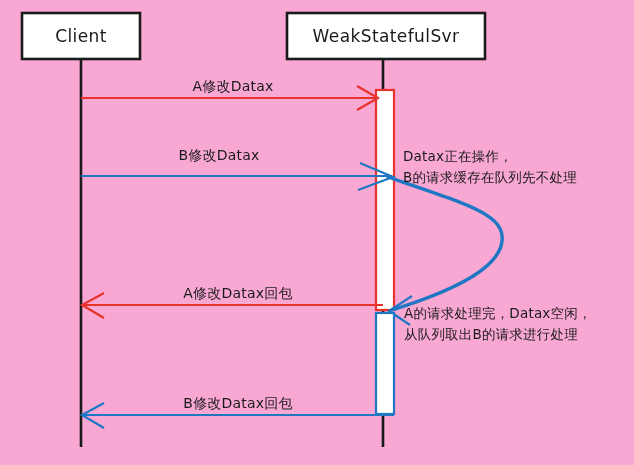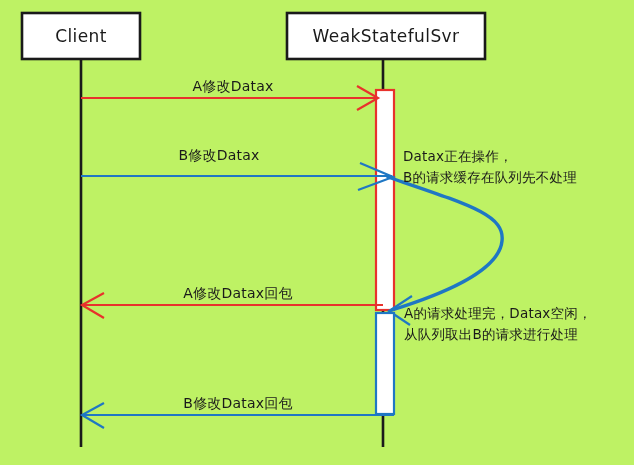--- a/index.html
+++ b/index.html
@@ -7,21 +7,21 @@
     padding: 0;
     background: #ffffff;
   }
   body {
     font-family: "DejaVu Sans", sans-serif;
   }
   #diagram-root {
     position: relative;
     width: 634px;
     height: 465px;
-    background: #bef264;
+    background: #f9a8d4;
     overflow: hidden;
   }
   #diagram-svg {
     position: absolute;
     left: 0;
     top: 0;
     width: 634px;
     height: 465px;
   }
   .participant-label {

